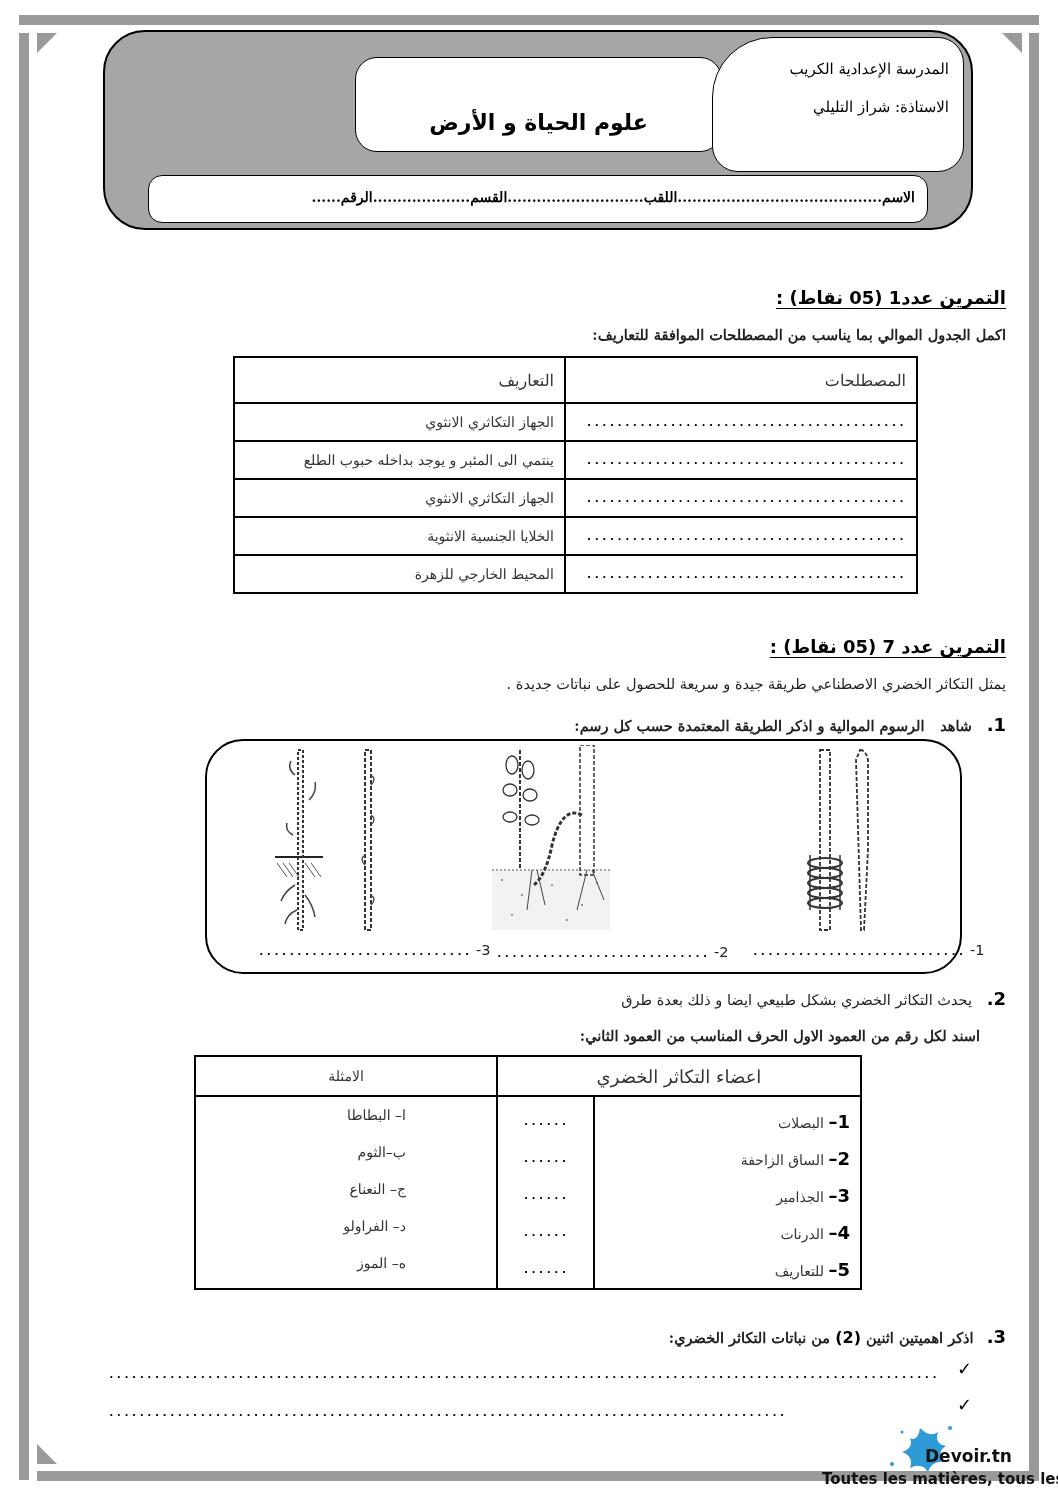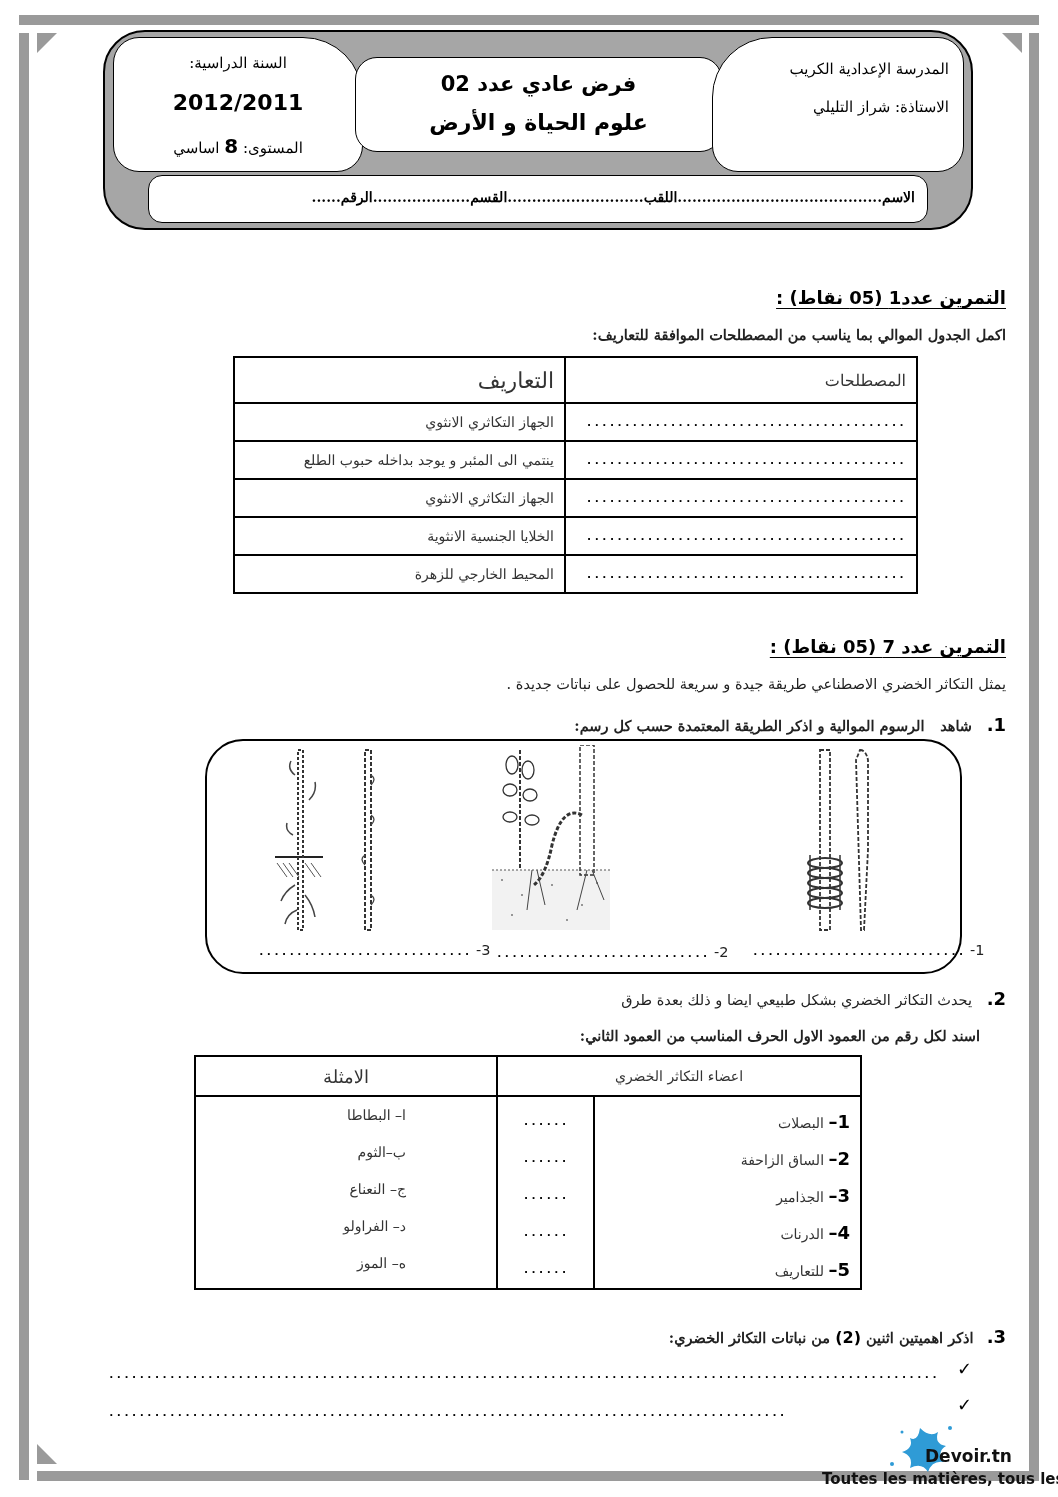--- a/index.html
+++ b/index.html
@@ -37,53 +37,43 @@
 <div class="frame-bar" style="left:19px;top:15px;width:1020px;height:10px;"></div>
 <div class="frame-bar" style="left:19px;top:33px;width:10px;height:1447px;"></div>
 <div class="frame-bar" style="left:1029px;top:33px;width:10px;height:1447px;"></div>
 <div class="frame-bar" style="left:37px;top:1471px;width:1002px;height:10px;"></div>
 <div class="corner-tri" style="left:37px;top:33px;border-top:20px solid #9a9a9a;border-right:20px solid transparent;"></div>
 <div class="corner-tri" style="left:1002px;top:33px;border-top:20px solid #9a9a9a;border-left:20px solid transparent;"></div>
 <div class="corner-tri" style="left:37px;top:1444px;border-bottom:20px solid #9a9a9a;border-right:20px solid transparent;"></div>
 
 <div class="hdr-outer">
 
-  <div class="hdr-box" style="left:8px;top:5px;width:250px;height:135px;border-radius:26px 60px 26px 26px;">
-    <div class="hdr-txt rtl" style="left:0;right:0;top:16px;text-align:center;font-size:15px;">السنة الدراسية:</div>
-    <div class="hdr-txt sans bold" style="left:0;right:0;top:52px;text-align:center;font-size:22px;">2012/2011</div>
-    <div class="hdr-txt rtl" style="left:0;right:0;top:96px;text-align:center;font-size:15px;">
-      <span>المستوى:</span>
-      <span class="sans bold" style="font-size:20px;">8</span>
-      <span>اساسي</span>
-    </div>
-  </div>
 
   <div class="hdr-box" style="left:250px;top:25px;width:367px;height:95px;border-radius:22px;">
-    <div class="hdr-txt sans bold rtl" style="left:0;right:0;top:14px;text-align:center;font-size:21px;">فرض عادي عدد 02</div>
     <div class="hdr-txt sans bold rtl" style="left:0;right:0;top:52px;text-align:center;font-size:22px;">علوم الحياة و الأرض</div>
   </div>
 
   <div class="hdr-box" style="left:607px;top:5px;width:252px;height:135px;border-radius:60px 26px 26px 26px;">
     <div class="hdr-txt rtl" style="right:14px;top:22px;font-size:15px;">المدرسة الإعدادية الكريب</div>
     <div class="hdr-txt rtl" style="right:14px;top:60px;font-size:15px;">الاستاذة: شراز التليلي</div>
   </div>
 
   <div class="hdr-box" style="left:43px;top:143px;width:780px;height:48px;border-radius:14px;">
     <div class="hdr-txt rtl bold" style="right:12px;top:13px;font-size:14px;">الاسم..........................................اللقب............................القسم....................الرقم......</div>
   </div>
 </div>
 
 <div class="sec-title rtl" style="right:52px;top:287px;">التمرين عدد1 (05 نقاط) :</div>
 <div class="para rtl bold" style="right:52px;top:326px;font-size:14.5px;">اكمل الجدول الموالي بما يناسب من المصطلحات الموافقة للتعاريف:</div>
 
 <table class="rtl" style="left:233px;top:356px;width:685px;">
   <tbody>
       <tr style="height:46px;">
     <th style="width:330px;text-align:right;font-size:16px;">المصطلحات</th>
-    <th style="text-align:right;font-size:22px;">التعاريف</th>
+    <th style="text-align:right;font-size:16px;">التعاريف</th>
   </tr>
   <tr style="height:38px;">
     <td class="dots">..........................................</td>
     <td>الجهاز التكاثري الانثوي</td>
   </tr>
   <tr style="height:38px;">
     <td class="dots">..........................................</td>
     <td>ينتمي الى المئبر و يوجد بداخله حبوب الطلع</td>
   </tr>
   <tr style="height:38px;">
@@ -181,22 +171,22 @@
 
 <div class="para rtl" style="right:52px;top:988px;">
   <span class="num">2.</span>
   <span style="margin-right:10px;">يحدث التكاثر الخضري بشكل طبيعي ايضا و ذلك بعدة طرق</span>
 </div>
 <div class="para rtl bold" style="right:78px;top:1027px;">اسند لكل رقم من العمود الاول الحرف المناسب من العمود الثاني:</div>
 
 <table class="rtl" style="left:194px;top:1055px;width:668px;">
   <tbody>
       <tr style="height:40px;">
-    <th colspan="2" style="width:320px;text-align:center;font-size:14px;">اعضاء التكاثر الخضري</th>
-    <th style="font-size:18px;">الامثلة</th>
+    <th colspan="2" style="width:320px;text-align:center;font-size:18px;">اعضاء التكاثر الخضري</th>
+    <th style="font-size:14px;">الامثلة</th>
   </tr>
   <tr style="height:188px;">
     <td style="vertical-align:top;padding-top:6px;width:245px;border-left:2px solid #000;">
       <div style="height:37px;line-height:37px;"><span class="num">1</span><span class="num">–</span> <span>البصلات</span></div>
       <div style="height:37px;line-height:37px;"><span class="num">2</span><span class="num">–</span> <span>الساق الزاحفة</span></div>
       <div style="height:37px;line-height:37px;"><span class="num">3</span><span class="num">–</span> <span>الجذامير</span></div>
       <div style="height:37px;line-height:37px;"><span class="num">4</span><span class="num">–</span> <span>الدرنات</span></div>
       <div style="height:37px;line-height:37px;"><span class="num">5</span><span class="num">–</span> <span>للتعاريف</span></div>
     </td>
     <td style="vertical-align:top;padding-top:6px;width:75px;text-align:center;">

